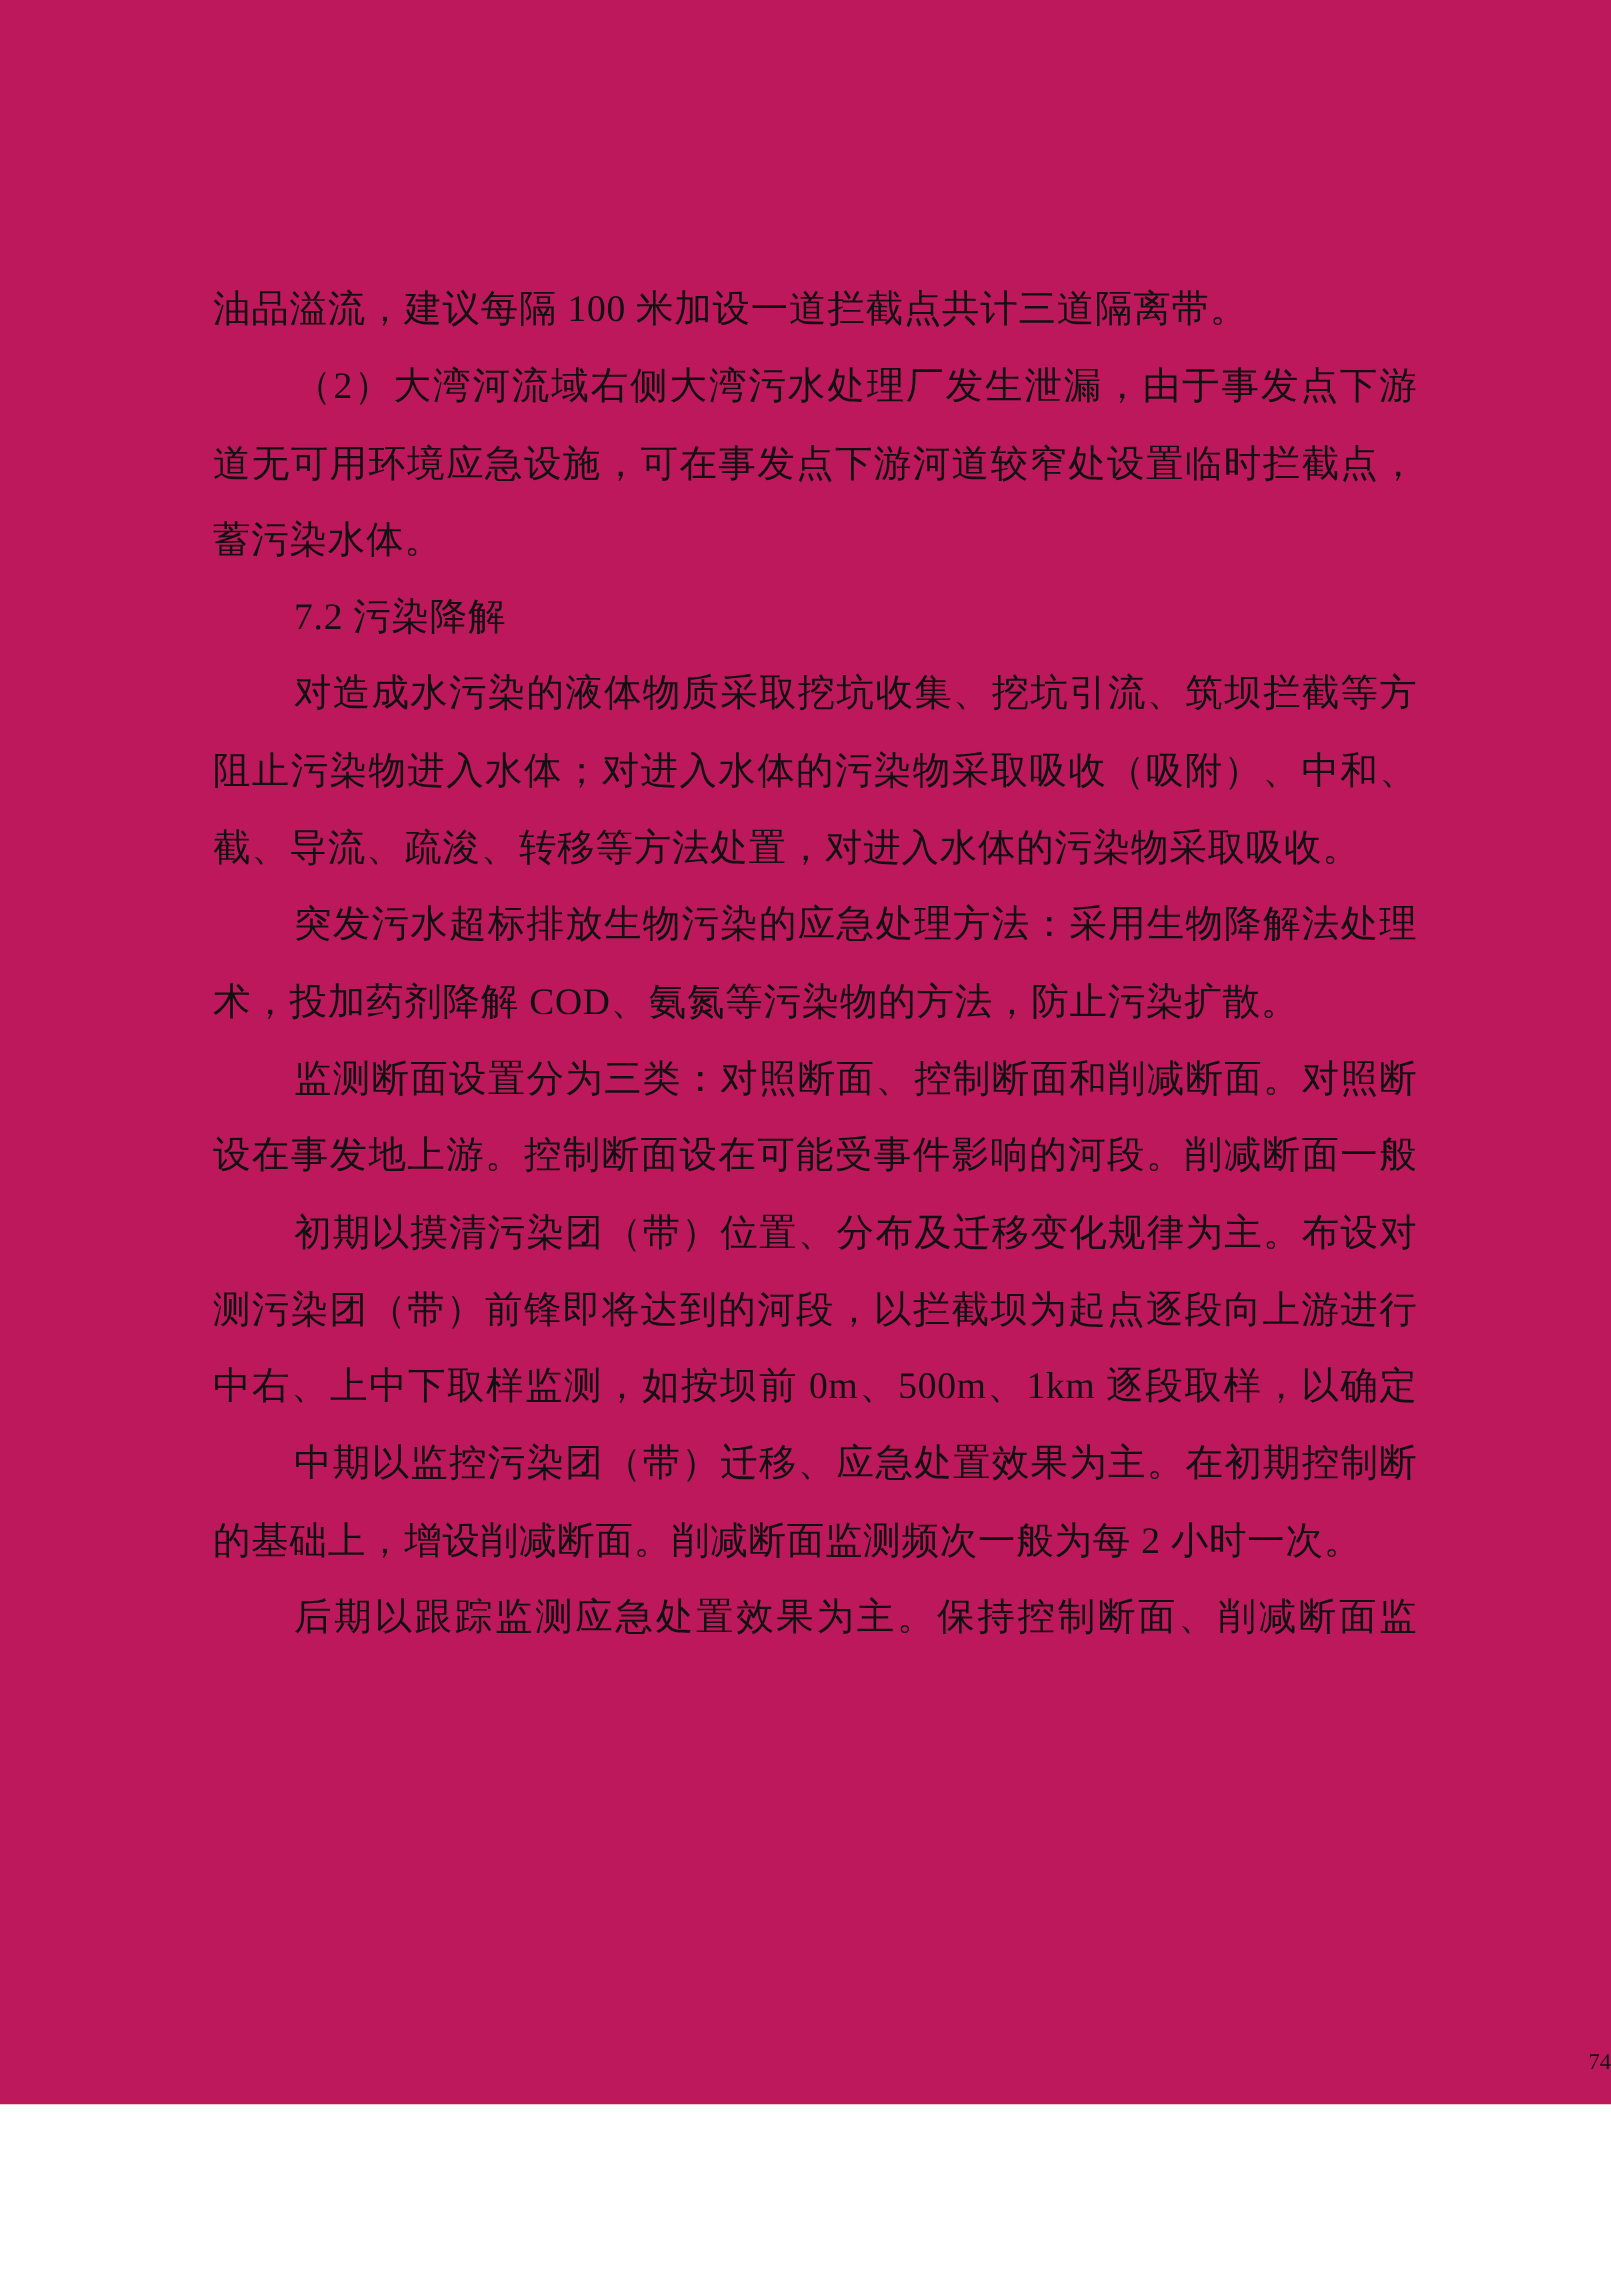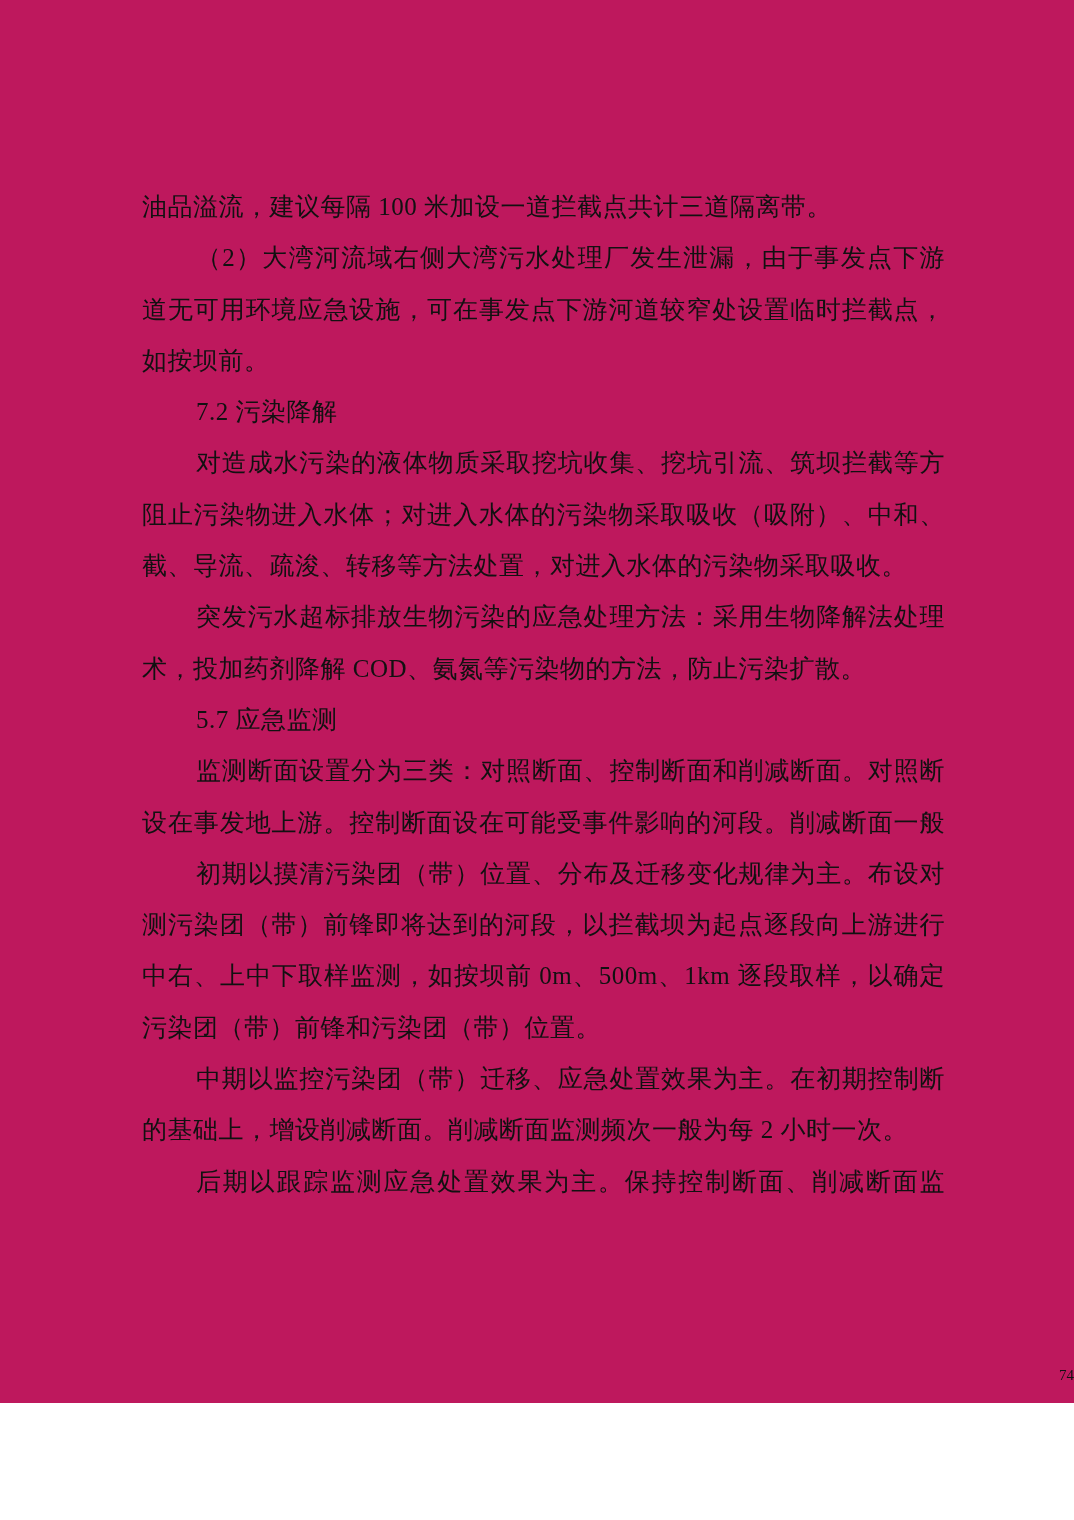--- a/index.html
+++ b/index.html
@@ -49,46 +49,42 @@
 <body>
 
 <div class="page">
   <div class="content" id="content">
       <div class="para">
         <div class="line">油品溢流，建议每隔 100 米加设一道拦截点共计三道隔离带。</div>
       </div>
       <div class="para">
         <div class="line j ind">（2）大湾河流域右侧大湾污水处理厂发生泄漏，由于事发点下游河</div>
         <div class="line j">道无可用环境应急设施，可在事发点下游河道较窄处设置临时拦截点，截</div>
-        <div class="line">如按坝前。</div>
+        <div class="line">蓄污染水体。</div>
       </div>
       <div class="para">
         <div class="line ind heading">7.2 污染降解</div>
       </div>
       <div class="para">
         <div class="line j ind">对造成水污染的液体物质采取挖坑收集、挖坑引流、筑坝拦截等方法</div>
         <div class="line j">阻止污染物进入水体；对进入水体的污染物采取吸收（吸附）、中和、拦</div>
         <div class="line">截、导流、疏浚、转移等方法处置，对进入水体的污染物采取吸收。</div>
       </div>
       <div class="para">
         <div class="line j ind">突发污水超标排放生物污染的应急处理方法：采用生物降解法处理技</div>
         <div class="line">术，投加药剂降解 COD、氨氮等污染物的方法，防止污染扩散。</div>
       </div>
       <div class="para">
-        <div class="line ind heading">5.7 应急监测</div>
-      </div>
-      <div class="para">
         <div class="line j ind">监测断面设置分为三类：对照断面、控制断面和削减断面。对照断面</div>
         <div class="line j">设在事发地上游。控制断面设在可能受事件影响的河段。削减断面一般设</div>
       </div>
       <div class="para">
         <div class="line j ind">初期以摸清污染团（带）位置、分布及迁移变化规律为主。布设对照、</div>
         <div class="line j">测污染团（带）前锋即将达到的河段，以拦截坝为起点逐段向上游进行左</div>
         <div class="line j">中右、上中下取样监测，如按坝前 0m、500m、1km 逐段取样，以确定</div>
-        <div class="line">污染团（带）前锋和污染团（带）位置。</div>
       </div>
       <div class="para">
         <div class="line j ind">中期以监控污染团（带）迁移、应急处置效果为主。在初期控制断面</div>
         <div class="line">的基础上，增设削减断面。削减断面监测频次一般为每 2 小时一次。</div>
       </div>
       <div class="para">
         <div class="line j ind">后期以跟踪监测应急处置效果为主。保持控制断面、削减断面监测。</div>
       </div>
     </div>
   <div class="page-number">74</div>

